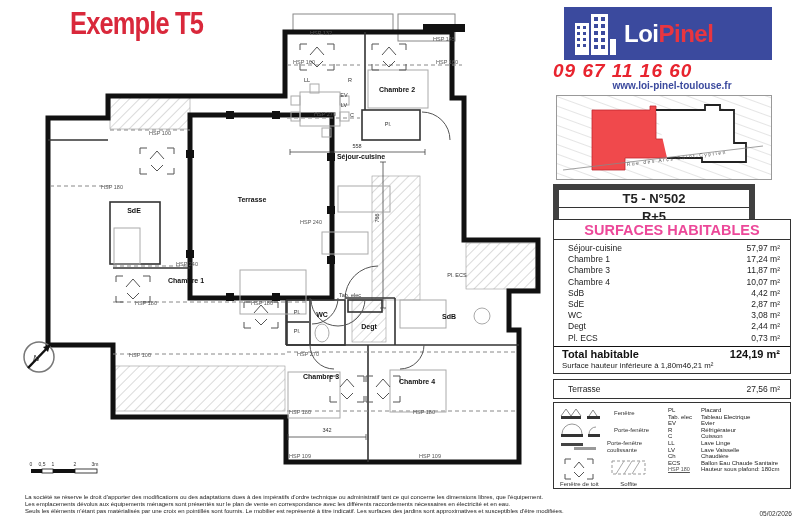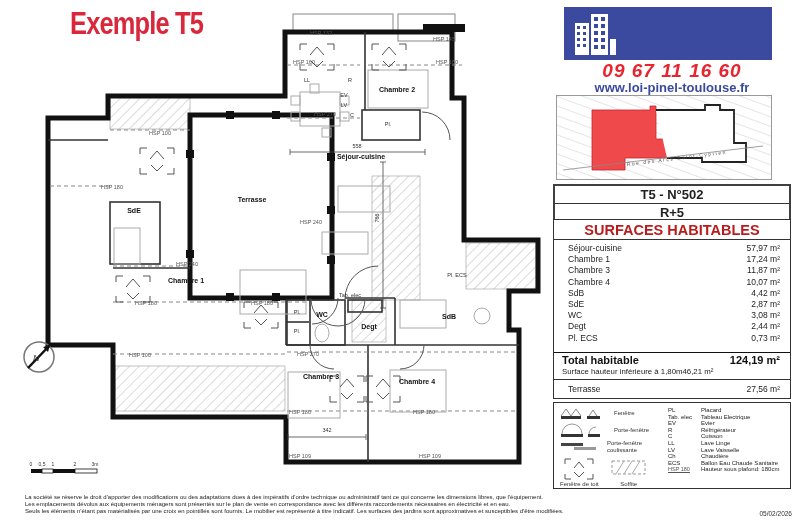--- a/index.html
+++ b/index.html
@@ -9,35 +9,35 @@
   .abs { position:absolute; }
 
   .title { left:70px; top:6px; font-size:31px; font-weight:bold; color:#d9283b;
            transform:scaleX(.82); transform-origin:left top; letter-spacing:-1px; white-space:nowrap; }
 
   
   .logo { left:564px; top:7px; width:208px; height:53px; background:#3b4a9e;
           display:flex; align-items:center; padding-left:10px; gap:8px; }
   .logo-text { line-height:22px; font-size:24px; font-weight:bold; color:#fff; letter-spacing:-.5px; }
   .logo-text .pinel { color:#e93540; }
-  .phone { left:553px; top:60px; width:238px; text-align:center; font-size:19px; font-weight:bold;
+  .phone { left:553px; top:60px; width:238px; font-size:19px; font-weight:bold;
            font-style:italic; color:#e8242f; letter-spacing:1px; }
-  .website { left:553px; top:80px; width:238px; text-align:center; font-size:13px; font-weight:bold; color:#3b4a9e; }
+  .website { left:553px; top:80px; width:238px; text-align:center; font-size:10px; font-weight:bold; color:#3b4a9e; }
 
   .siteplan { left:556px; top:95px; width:216px; height:85px; border:1px solid #999; background:#fff; }
 
-  .unitbox { left:553px; top:184px; width:238px; border:2px solid #404040; background:#fff; }
+  .unitbox { left:553px; top:184px; width:202px; border:6px solid #404040; background:#fff; }
   .unitrow { text-align:center; font-weight:bold; font-size:13px; padding:1px 0; color:#222; }
   .unitrow:first-child { border-bottom:1px solid #333; }
 
   .surfbox { left:553px; top:219px; width:238px; border:1px solid #333; background:#fff; }
-  .surfheader { text-align:center; font-weight:bold; font-size:14.5px; padding:2px 0 1px; border-bottom:1px solid #333; color:#b91c1c; }
+  .surfheader { text-align:center; font-weight:bold; font-size:14.5px; padding:2px 0 1px; border-bottom:1px solid #333; color:#ec4899; }
   .surfrows { padding:3px 0 0; }
   .srow { display:flex; justify-content:space-between; padding:0 10px 0 14px; font-size:8.5px; line-height:11.2px; color:#222; }
-  .totrow { border-top:1.5px solid #111; margin-top:8px; display:flex; justify-content:space-between;
+  .totrow { border-top:1.5px solid #111; margin-top:2px; display:flex; justify-content:space-between;
             padding:1px 10px 0 8px; font-weight:bold; font-size:11px; color:#111; }
   .subrow { display:flex; justify-content:flex-start; padding:1px 10px 3px 8px; font-size:7.8px; color:#222; }
 
   .terrbox { left:553px; top:379px; width:238px; border:1px solid #333; display:flex; background:#fff;
              justify-content:space-between; font-size:8.5px; padding:4px 10px 4px 14px; color:#222; }
 
   .legendbox { left:553px; top:402px; width:238px; height:87px; border:1px solid #333; background:#fff;
                display:flex; padding:4px 3px 2px 6px; gap:4px; }
   .leg-left { width:104px; }
   .lrow { display:flex; align-items:center; gap:6px; margin-bottom:3px; }
@@ -273,20 +273,21 @@
       <rect x="20" y="19" width="4" height="4"></rect>
         <rect x="27" y="19" width="4" height="4"></rect>
       <rect x="20" y="26" width="4" height="4"></rect>
         <rect x="27" y="26" width="4" height="4"></rect>
       <rect x="20" y="33" width="4" height="4"></rect>
         <rect x="27" y="33" width="4" height="4"></rect>
     </g>
     <rect x="36" y="27" width="6" height="16" fill="#fff"></rect>
   </svg>
   <div class="logo-text">
+    <div><span>Loi</span><span class="pinel">Pinel</span></div>
   </div>
 </div>
 
 <div class="abs phone">09 67 11 16 60</div>
 <div class="abs website">www.loi-pinel-toulouse.fr</div>
 
 <div class="abs siteplan">
   <svg width="214" height="83" viewBox="0 0 214 83">
     <rect x="0" y="0" width="214" height="83" fill="url(#hatch2)"></rect>
     <defs>

